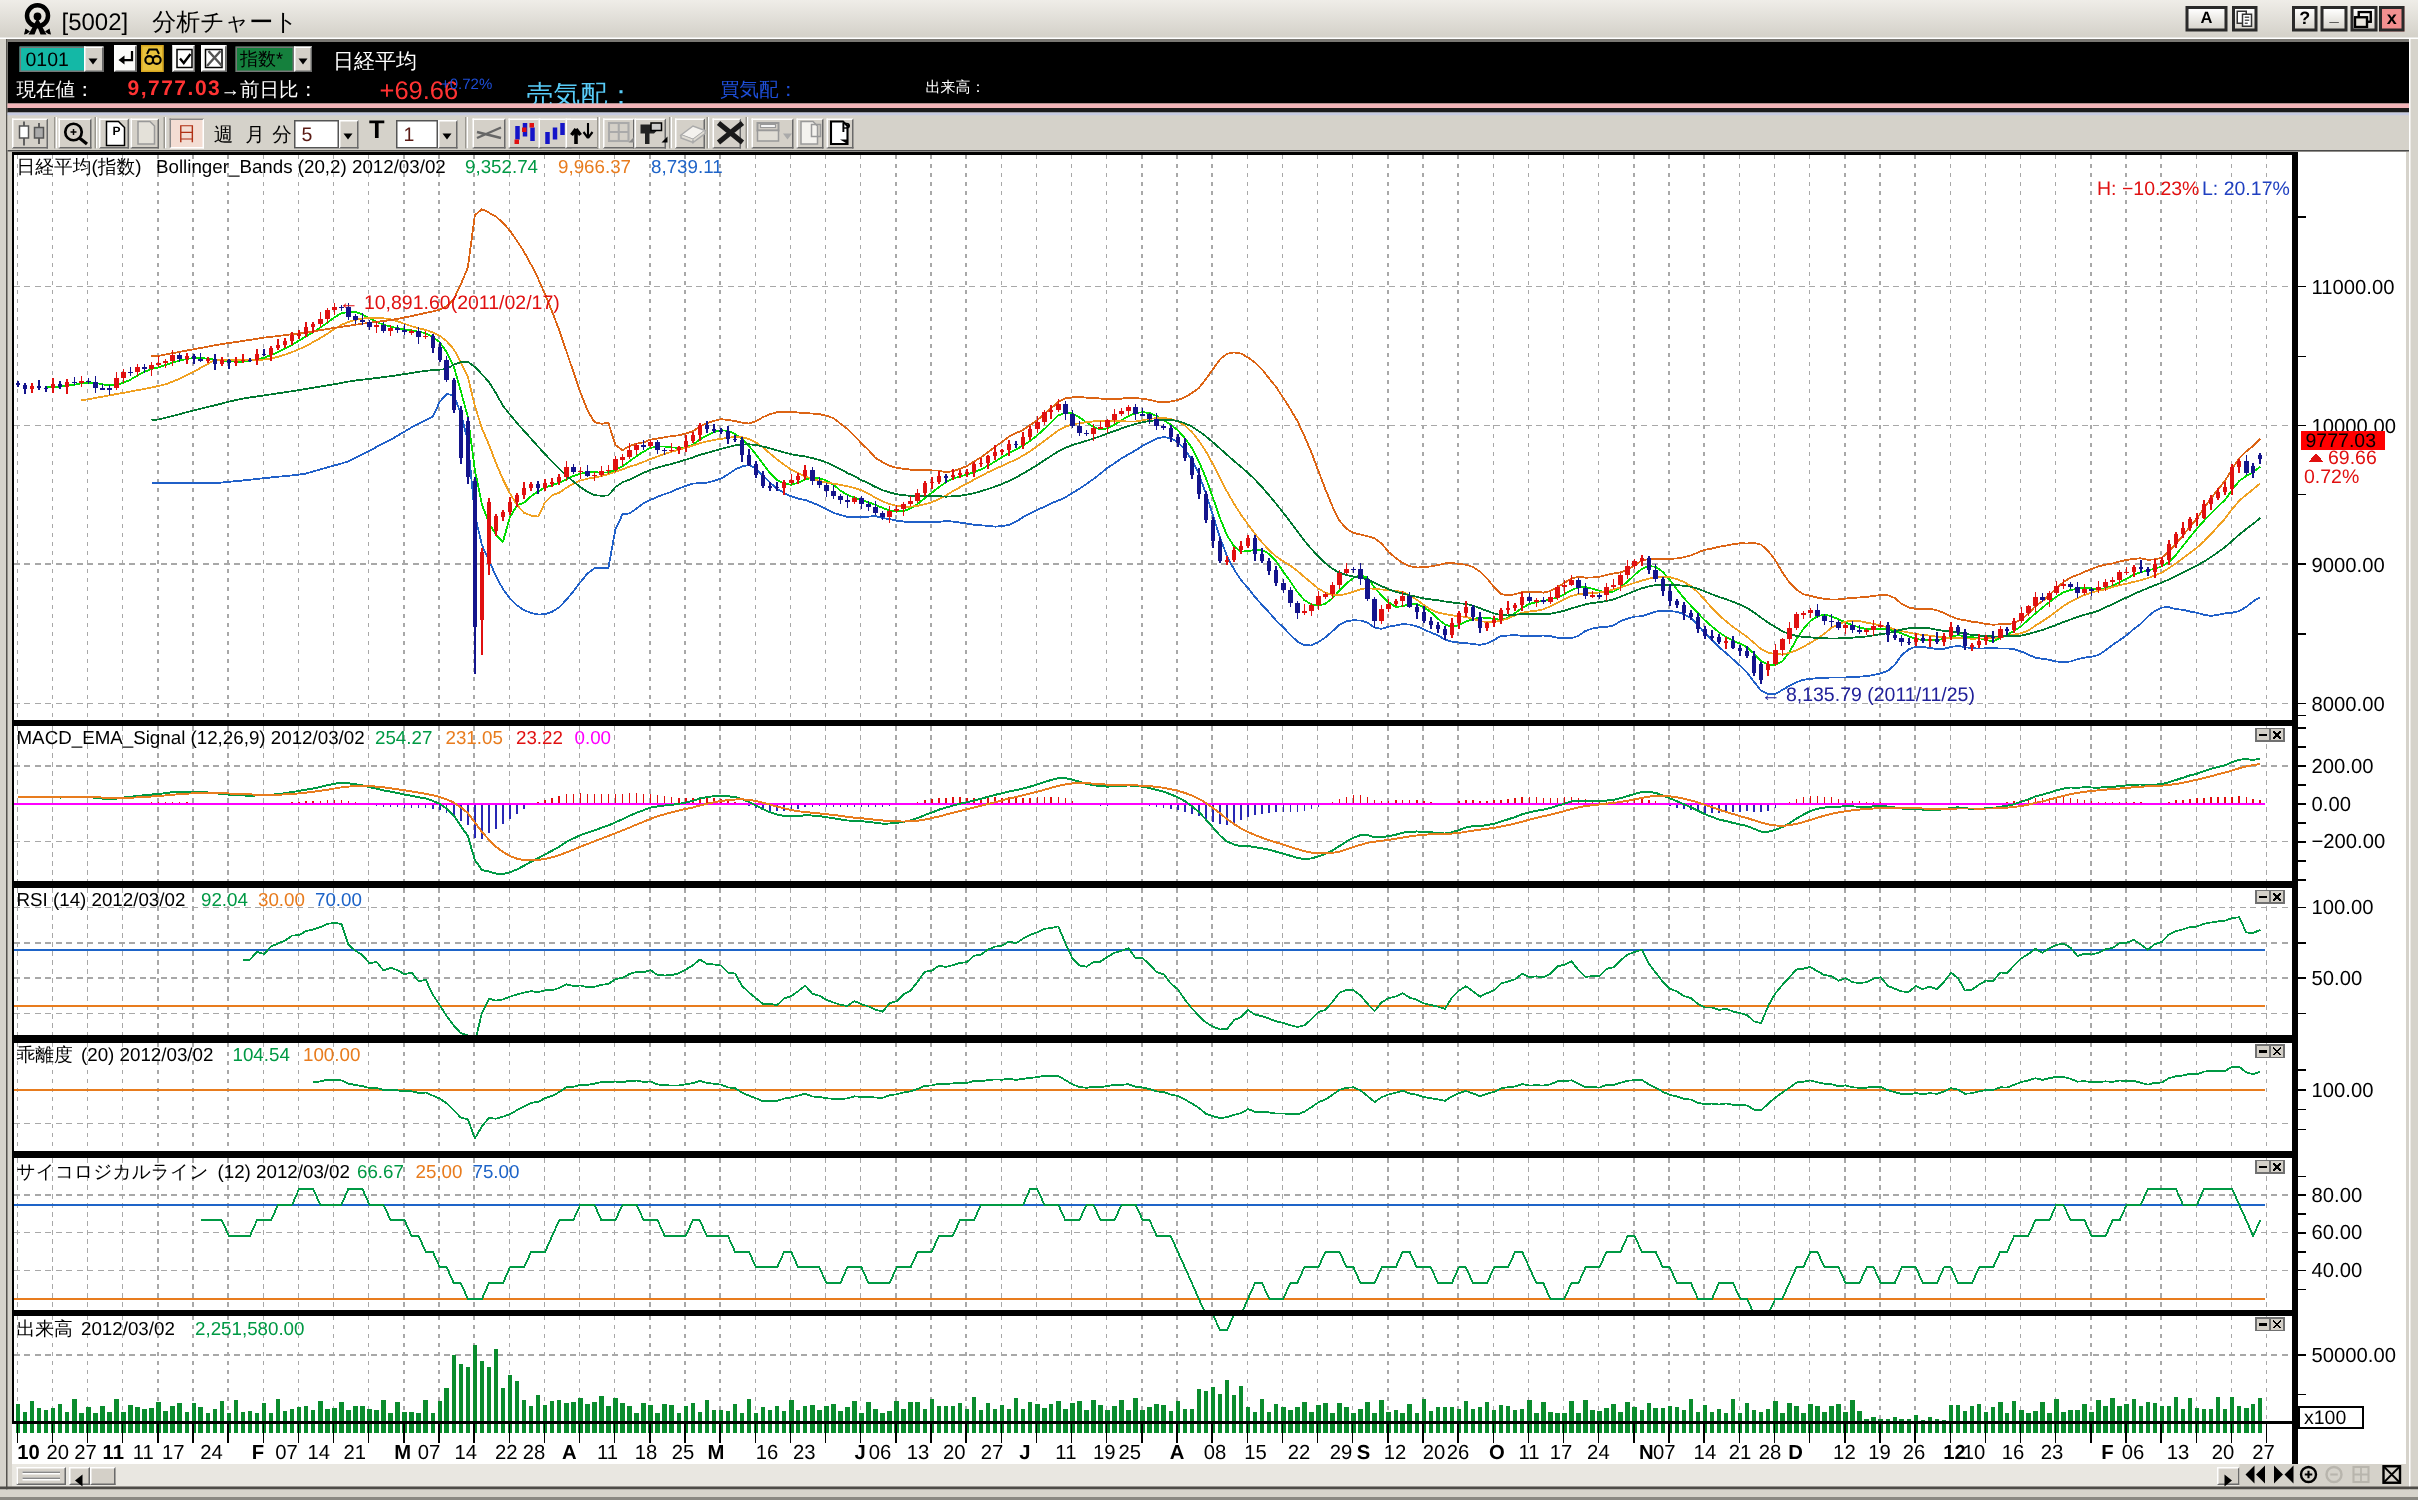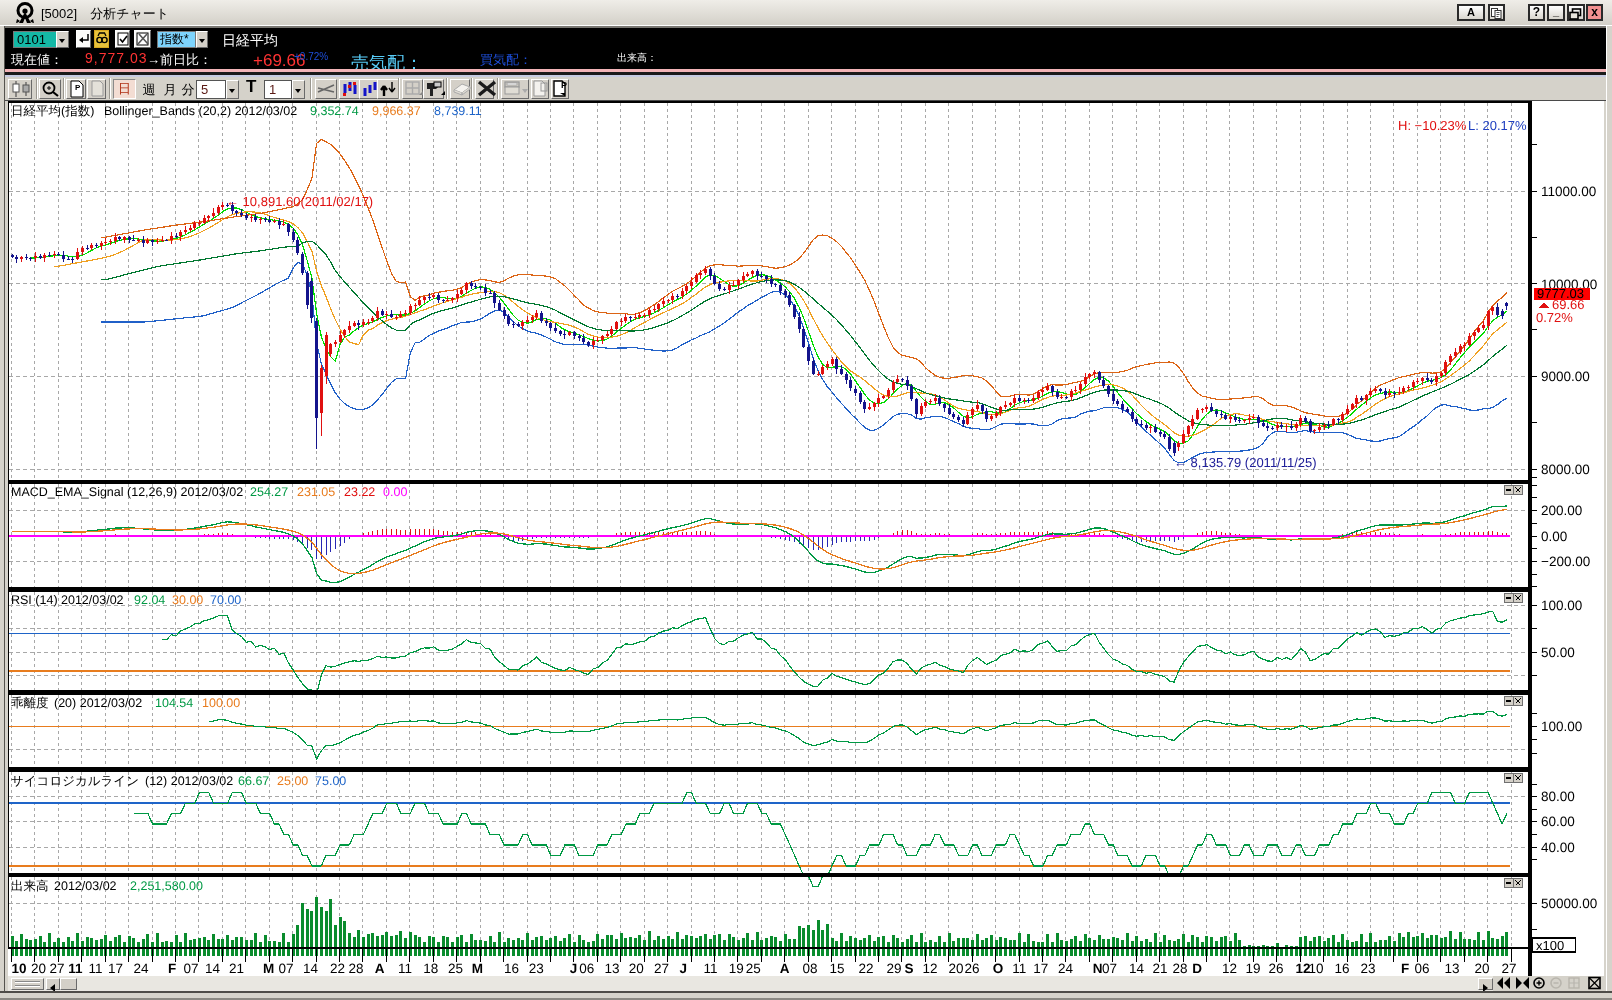--- a/index.html
+++ b/index.html
@@ -10,21 +10,21 @@
 <div id="win">
 
 <div class="abs" style="left:0;top:0;width:1612px;height:26px;background:linear-gradient(#efede8,#d2cfc7)"></div>
 <div class="abs" style="left:0;top:25px;width:1612px;height:1px;background:#fff"></div>
 <svg class="abs" style="left:12px;top:1px" width="26" height="24" viewBox="0 0 26 24">
 <circle cx="13" cy="9.5" r="7" fill="none" stroke="#000" stroke-width="3"></circle>
 <circle cx="13" cy="10" r="2.6" fill="#000"></circle>
 <path d="M13 11l-6 11h4l2-5 2 5h4z" fill="#000"></path>
 <path d="M8 20q-2 2-4 2l1-4zM18 20q2 2 4 2l-1-4z" fill="#000"></path>
 </svg>
-<div class="abs" style="left:41px;top:5px;font-size:13px;color:#000">[5002]　分析チャート</div>
+<div class="abs" style="left:41px;top:5px;font-size:16px;color:#000">[5002]　分析チャート</div>
 <div class="abs" style="left:1457px;top:4px;width:28px;height:17px;background:linear-gradient(#fff,#d8d5cd);border:2px solid #2a2a2a;text-align:center;font-weight:bold;font-size:11px;line-height:13px">A</div>
 <div class="abs" style="left:1488px;top:4px;width:17px;height:17px;background:linear-gradient(#fff,#d8d5cd);border:2px solid #2a2a2a"><svg width="13" height="13">
         <rect x="1.5" y="1.5" width="6" height="8" fill="#fff" stroke="#333" stroke-width="1"></rect>
         <rect x="5" y="3.5" width="6" height="8" fill="#fff" stroke="#333" stroke-width="1"></rect>
         <path d="M6.5 5.5h3M6.5 7.5h3M6.5 9.5h2" stroke="#555" stroke-width="1"></path>
       </svg></div>
 <div class="abs" style="left:1528px;top:4px;width:17px;height:17px;background:linear-gradient(#fff,#d8d5cd);border:2px solid #2a2a2a;text-align:center;font-weight:bold;font-size:12px;line-height:12px">?</div>
 <div class="abs" style="left:1547px;top:4px;width:18px;height:17px;background:linear-gradient(#fff,#d8d5cd);border:2px solid #2a2a2a;font-weight:bold;font-size:11px;line-height:10px;text-align:center">_</div>
 <div class="abs" style="left:1567px;top:4px;width:18px;height:17px;background:linear-gradient(#fff,#d8d5cd);border:2px solid #2a2a2a"><svg width="13" height="12">
         <rect x="3.5" y="1" width="8" height="6.5" fill="none" stroke="#000" stroke-width="1.6"></rect>
@@ -51,28 +51,28 @@
         <path d="M3 5l1.5-3h5L11 5" stroke="#000" stroke-width="1.3" fill="none"></path>
       </svg></div>
 <div class="btn3" style="left:115px;top:30px;width:15px;height:18px;background:#fbfbf9"><svg width="14" height="16">
         <rect x="2" y="2" width="10" height="12" fill="#fff" stroke="#000"></rect>
         <path d="M4 8l2.5 3L11 5" stroke="#000" stroke-width="1.6" fill="none"></path>
       </svg></div>
 <div class="btn3" style="left:134px;top:30px;width:17px;height:18px;background:#fbfbf9"><svg width="16" height="16">
         <rect x="2" y="2" width="11" height="12" fill="#fff" stroke="#000"></rect>
         <path d="M3 13L12 3M4 3l9 10" stroke="#555" stroke-width="1.6"></path>
       </svg></div>
-<div class="abs" style="left:157px;top:30.5px;width:39px;height:17px;background:#7dd3fc;border:1px solid #777;color:#000;font-size:12px;padding-left:2px;line-height:15px">指数*</div>
+<div class="abs" style="left:157px;top:30.5px;width:39px;height:17px;background:#15803d;border:1px solid #777;color:#000;font-size:12px;padding-left:2px;line-height:15px">指数*</div>
 <div class="btn3" style="left:196px;top:30.5px;width:12px;height:17px"><svg width="10" height="16">
         <path d="M2 7l3 4 3-4z" fill="#000"></path>
       </svg></div>
 <div class="abs" style="left:222px;top:32px;color:#fff;font-weight:normal;font-size:14px">日経平均</div>
 
 <div class="abs" style="left:11px;top:51px;color:#fff;font-size:13px">現在値：</div>
-<div class="abs" style="left:85px;top:50px;color:#f33;font-size:14px;font-weight:normal;letter-spacing:1px">9,777.03</div>
+<div class="abs" style="left:85px;top:50px;color:#f33;font-size:14px;font-weight:bold;letter-spacing:1px">9,777.03</div>
 <div class="abs" style="left:147px;top:51px;color:#fff;font-size:13px">→前日比：</div>
 <div class="abs" style="left:253px;top:51px;color:#f33;font-size:17px">+69.66</div>
 <div class="abs" style="left:294px;top:51px;color:#1d4ed8;font-size:10px">+0.72%</div>
 <div class="abs" style="left:351px;top:51px;color:#58ccf8;font-size:18px">売気配：</div>
 <div class="abs" style="left:480px;top:51px;color:#1d4ed8;font-size:13px">買気配：</div>
 <div class="abs" style="left:617px;top:51px;color:#fff;font-size:10px">出来高：</div>
 
 <div class="abs" style="left:5px;top:68.5px;width:1601px;height:3px;background:#f2b4b8"></div>
 <div class="abs" style="left:5px;top:71.5px;width:1601px;height:3px;background:#1a1a1a"></div>
 <div class="abs" style="left:5px;top:74.5px;width:1601px;height:2px;background:#c6cbe2"></div>

